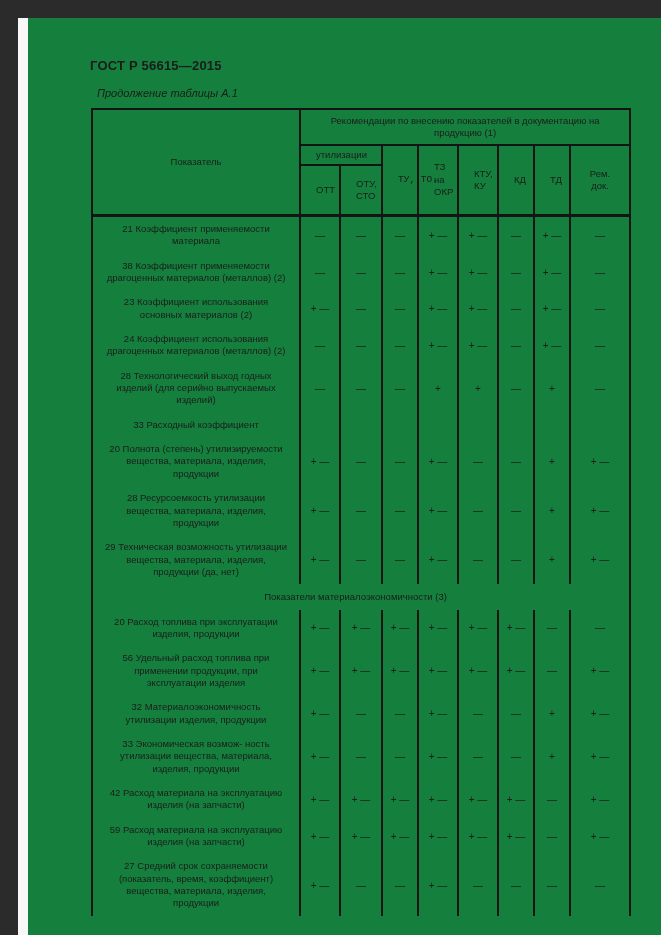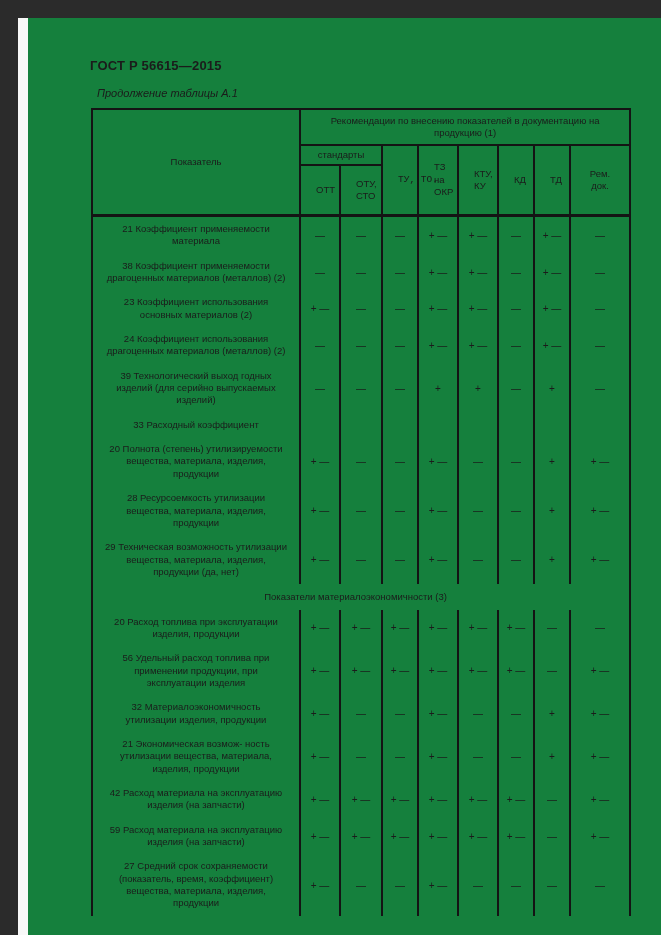--- a/index.html
+++ b/index.html
@@ -120,21 +120,21 @@
       <col style="width:36px">
       <col style="width:36px">
       <col style="width:60px">
     </colgroup>
     <thead>
       <tr>
         <th rowspan="3">Показатель</th>
         <th colspan="8" class="h-group">Рекомендации по внесению показателей в документацию на продукцию (1)</th>
       </tr>
       <tr>
-        <th colspan="2" class="h-std">стандарты</th>
+        <th colspan="2" class="h-std">утилизации</th>
         <th rowspan="2" class="nowrap">ТУ, ТО.</th>
         <th rowspan="2">ТЗ на ОКР</th>
         <th rowspan="2">КТУ, КУ</th>
         <th rowspan="2">КД</th>
         <th rowspan="2">ТД</th>
         <th rowspan="2">Рем. док.</th>
       </tr>
       <tr>
         <th class="h-bottom">ОТТ</th>
         <th class="h-bottom">ОТУ, СТО</th>
@@ -179,21 +179,21 @@
           <td class="value-cell">—</td>
           <td class="value-cell">—</td>
           <td class="value-cell">—</td>
           <td class="value-cell">+ —</td>
           <td class="value-cell">+ —</td>
           <td class="value-cell">—</td>
           <td class="value-cell">+ —</td>
           <td class="value-cell">—</td>
         </tr>
         <tr>
-          <td class="label-cell">39 Технологический выход годных изделий (для серийно выпускаемых изделий)</td>
+          <td class="label-cell">28 Технологический выход годных изделий (для серийно выпускаемых изделий)</td>
           <td class="value-cell">—</td>
           <td class="value-cell">—</td>
           <td class="value-cell">—</td>
           <td class="value-cell">+</td>
           <td class="value-cell">+</td>
           <td class="value-cell">—</td>
           <td class="value-cell">+</td>
           <td class="value-cell">—</td>
         </tr>
         <tr>
@@ -270,21 +270,21 @@
           <td class="value-cell">+ —</td>
           <td class="value-cell">—</td>
           <td class="value-cell">—</td>
           <td class="value-cell">+ —</td>
           <td class="value-cell">—</td>
           <td class="value-cell">—</td>
           <td class="value-cell">+</td>
           <td class="value-cell">+ —</td>
         </tr>
         <tr>
-          <td class="label-cell">21 Экономическая возмож- ность утилизации вещества, материала, изделия, продукции</td>
+          <td class="label-cell">33 Экономическая возмож- ность утилизации вещества, материала, изделия, продукции</td>
           <td class="value-cell">+ —</td>
           <td class="value-cell">—</td>
           <td class="value-cell">—</td>
           <td class="value-cell">+ —</td>
           <td class="value-cell">—</td>
           <td class="value-cell">—</td>
           <td class="value-cell">+</td>
           <td class="value-cell">+ —</td>
         </tr>
         <tr>

